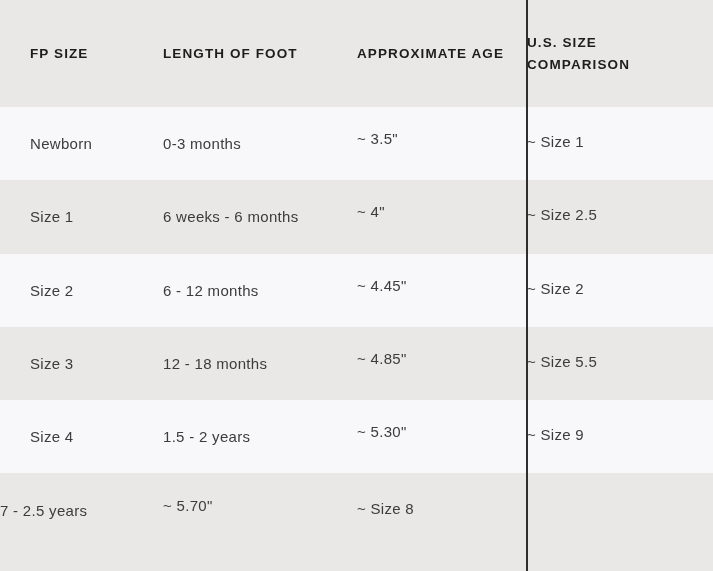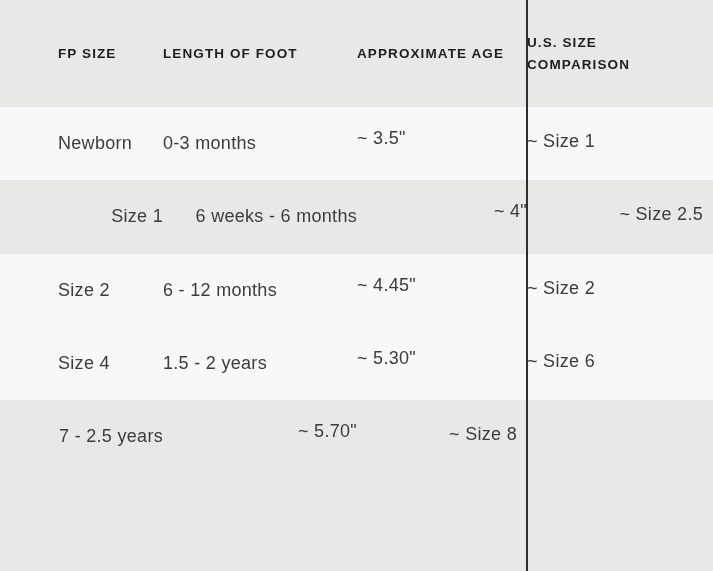--- a/index.html
+++ b/index.html
@@ -44,27 +44,27 @@
   .header-cell {
     font-size: 13.5px;
     font-weight: bold;
     letter-spacing: 1.1px;
     color: var(--header-text);
     text-transform: uppercase;
     line-height: 22px;
   }
   .body-row { height: 73.3px; }
   .body-row.light { background: var(--light-row); }
-  .body-row.dark { background: transparent; text-align: right; }
+  .body-row.dark { background: transparent; }
   .cell {
-    font-size: 18px;
+    font-size: 15px;
     letter-spacing: 0.3px;
     color: var(--body-text);
   }
-  .pad-first { padding-left: 58px; }
+  .pad-first { padding-left: 30px; }
   .pad-last { padding-right: 10px; }
   .wrap-narrow { max-width: 150px; }
   .cell-length { position: relative; top: -5px; }
   .cell-us { position: relative; top: -2px; }
 </style>
 </head>
 <body>
 
 <div class="size-table">
 
@@ -92,26 +92,32 @@
     <div class="cell cell-us pad-last">~ Size 2.5</div>
   </div>
 
   <div class="grid-row body-row light">
     <div class="cell pad-first">Size 2</div>
     <div class="cell">6 - 12 months</div>
     <div class="cell cell-length">~ 4.45"</div>
     <div class="cell cell-us pad-last">~ Size 2</div>
   </div>
 
+  <div class="grid-row body-row dark">
+    <div class="cell pad-first">Size 3</div>
+    <div class="cell">12 - 18 months</div>
+    <div class="cell cell-length">~ 4.85"</div>
+    <div class="cell cell-us pad-last">~ Size 5.5</div>
+  </div>
 
   <div class="grid-row body-row light">
     <div class="cell pad-first">Size 4</div>
     <div class="cell">1.5 - 2 years</div>
     <div class="cell cell-length">~ 5.30"</div>
-    <div class="cell cell-us pad-last">~ Size 6</div>
+    <div class="cell cell-us pad-last">~ Size 9</div>
   </div>
 
   <div class="grid-row body-row dark">
     <div class="cell">7 - 2.5 years</div>
     <div class="cell cell-length">~ 5.70"</div>
     <div class="cell cell-us pad-last">~ Size 8</div>
   </div>
 </div>
 
 </div>

